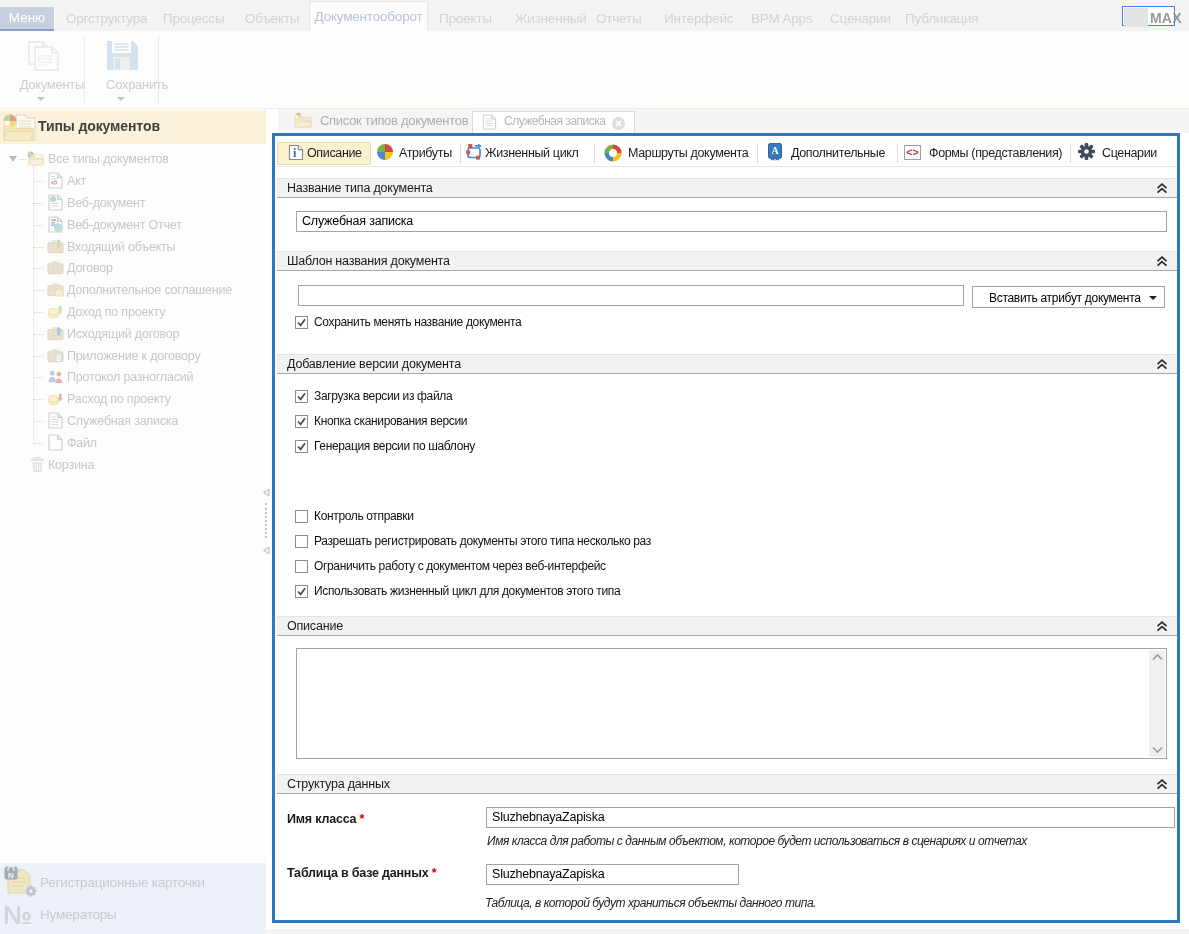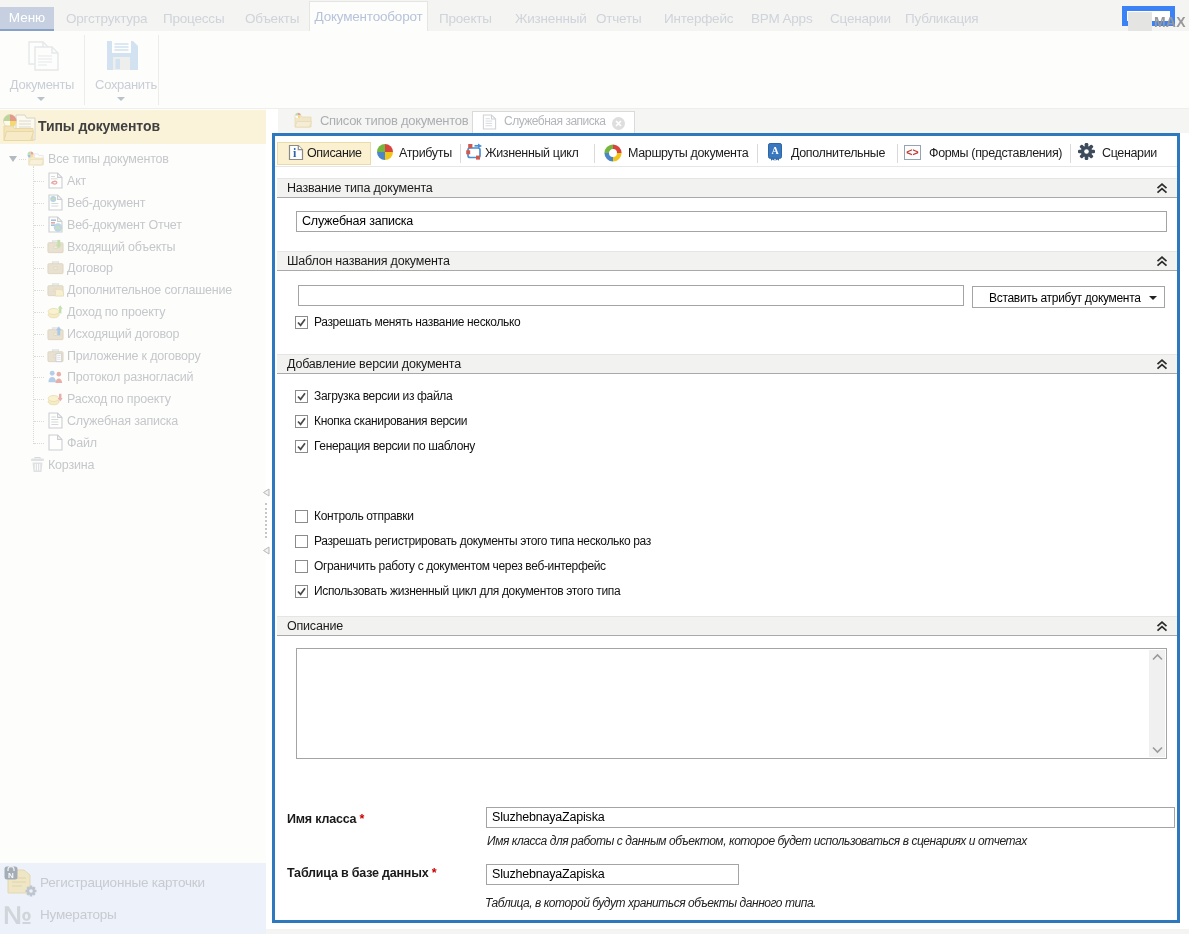--- a/index.html
+++ b/index.html
@@ -3,27 +3,27 @@
 <style>
 html,body{margin:0;padding:0;}
 body{width:1189px;height:934px;overflow:hidden;background:#fff;font-family:"Liberation Sans",sans-serif;}
 #page{position:absolute;left:0;top:0;width:1189px;height:934px;}
 .abs{position:absolute;}
 
 .topbar{position:absolute;left:0;top:0;width:1189px;height:31px;background:#f4f4f2;}
 .mtab{position:absolute;top:7px;height:24px;line-height:24px;font-size:13.5px;letter-spacing:-0.2px;color:#cfd3da;white-space:nowrap;}
 .menu1{position:absolute;left:0;top:7px;width:54px;height:22px;line-height:22px;background:#c6d0e0;border-bottom:2px solid #87a2c6;color:#fff;font-size:13.5px;text-align:center;}
 .mact{position:absolute;left:309px;top:1px;width:119px;height:30px;background:#fdfdfc;border:1px solid #e5e5e3;border-bottom:none;box-sizing:border-box;color:#b7c3da;font-size:13.5px;letter-spacing:-0.2px;text-align:center;line-height:29px;}
-.maxbox{position:absolute;left:1122px;top:6px;width:53px;height:20px;background:#fff;border:5px solid #3b82f6;box-sizing:border-box;}
+.maxbox{position:absolute;left:1122px;top:6px;width:53px;height:20px;background:#fff;border:1px solid #3b82f6;box-sizing:border-box;}
 .maxsq{position:absolute;left:1px;top:1px;width:24px;height:19px;background:#e4e4e2;}
 .maxtx{position:absolute;left:27px;top:3px;font-size:14px;font-weight:bold;color:#989898;letter-spacing:0.2px;}
 
 .ribbon{position:absolute;left:0;top:31px;width:1189px;height:78px;background:#fdfdfb;border-bottom:1px solid #f0eeea;box-sizing:border-box;}
 .rsep{position:absolute;top:4px;width:1px;height:70px;background:#ececea;}
-.rlabel{position:absolute;top:46px;width:84px;text-align:center;font-size:13px;letter-spacing:-0.3px;color:#c9ced6;}
+.rlabel{position:absolute;top:46px;width:84px;text-align:right;font-size:13px;letter-spacing:-0.3px;color:#c9ced6;}
 .rtri{position:absolute;top:66px;width:0;height:0;border-left:4px solid transparent;border-right:4px solid transparent;border-top:4px solid #bcc1c9;}
 
 .sidebar{position:absolute;left:0;top:109px;width:266px;height:825px;background:#fdfdfc;}
 .shead{position:absolute;left:0;top:1px;width:266px;height:34px;background:#faf3d9;}
 .sheadtx{position:absolute;left:38px;top:0;height:34px;line-height:34px;font-size:14px;font-weight:bold;color:#404040;letter-spacing:-0.1px;}
 .trow{position:absolute;height:22px;line-height:22px;font-size:12.5px;letter-spacing:-0.2px;color:#c5c7cb;white-space:nowrap;}
 .ticon{position:absolute;width:17px;height:17px;opacity:0.5;}
 .sbot{position:absolute;left:0;top:754px;width:266px;height:71px;background:#edf2fa;}
 .sbrow{position:absolute;left:40px;font-size:13.5px;letter-spacing:-0.2px;color:#c7cad0;}
 
@@ -354,21 +354,21 @@
 <div class="inp" style="left:298px;top:285px;width:666px;"></div>
 <div class="abs" style="left:972px;top:286px;width:193px;height:22px;background:#fff;border:1px solid #a4a4a4;box-sizing:border-box;">
 <div class="abs" style="left:16px;top:4px;font-size:12px;letter-spacing:-0.3px;color:#000;white-space:nowrap;">Вставить атрибут документа</div>
 <div class="abs" style="right:7px;top:9px;width:0;height:0;border-left:4px solid transparent;border-right:4px solid transparent;border-top:4px solid #222;"></div>
 </div>
 <div class="cb" style="left:295px;top:316px">
       <svg width="13" height="13" viewBox="0 0 13 13" style="position:absolute;left:-1px;top:-1px">
         <path d="M3 6.5l2.6 2.8L10 3.2" fill="none" stroke="#4a4a4a" stroke-width="1.7"></path>
       </svg>
     </div>
-    <div class="cbl" style="left:314px;top:315px">Разрешать менять название несколько</div>
+    <div class="cbl" style="left:314px;top:315px">Сохранить менять название документа</div>
 <div class="hdr" style="top:354px">Добавление версии документа<svg class="chev" width="12" height="11" viewBox="0 0 12 11">
         <path d="M1.5 5.2L6 1.2l4.5 4M1.5 9.6L6 5.6l4.5 4" fill="none" stroke="#2b2b2b" stroke-width="1.7"></path>
       </svg></div>
 <div class="cb" style="left:295px;top:390px">
       <svg width="13" height="13" viewBox="0 0 13 13" style="position:absolute;left:-1px;top:-1px">
         <path d="M3 6.5l2.6 2.8L10 3.2" fill="none" stroke="#4a4a4a" stroke-width="1.7"></path>
       </svg>
     </div>
     <div class="cbl" style="left:314px;top:389px">Загрузка версии из файла</div>
 <div class="cb" style="left:295px;top:415px">
@@ -400,18 +400,21 @@
       </svg></div>
 <div class="abs" style="left:296px;top:648px;width:871px;height:111px;background:#fff;border:1px solid #a4a4a4;box-sizing:border-box;">
 <div class="abs" style="right:1px;top:1px;width:16px;height:107px;background:#f0f0f0;"></div>
 <svg class="abs" style="right:3.5px;top:4px" width="11" height="8" viewBox="0 0 11 8">
         <path d="M1 6.5L5.5 2l4.5 4.5" fill="none" stroke="#9a9a9a" stroke-width="1.6"></path>
       </svg>
 <svg class="abs" style="right:3.5px;bottom:4px" width="11" height="8" viewBox="0 0 11 8">
         <path d="M1 1.5L5.5 6l4.5-4.5" fill="none" stroke="#9a9a9a" stroke-width="1.6"></path>
       </svg>
 </div>
+<div class="hdr" style="top:774px">Структура данных<svg class="chev" width="12" height="11" viewBox="0 0 12 11">
+        <path d="M1.5 5.2L6 1.2l4.5 4M1.5 9.6L6 5.6l4.5 4" fill="none" stroke="#2b2b2b" stroke-width="1.7"></path>
+      </svg></div>
 <div class="blbl" style="top:812px">Имя класса <span class="star">*</span></div>
 <div class="inp" style="left:486px;top:807px;width:689px;">SluzhebnayaZapiska</div>
 <div class="help" style="left:487px;top:834px">Имя класса для работы с данным объектом, которое будет использоваться в сценариях и отчетах</div>
 <div class="blbl" style="top:866px">Таблица в базе данных <span class="star">*</span></div>
 <div class="inp" style="left:486px;top:864px;width:253px;">SluzhebnayaZapiska</div>
 <div class="help" style="left:485px;top:896px">Таблица, в которой будут храниться объекты данного типа.</div>
 </div>
 </body></html>

